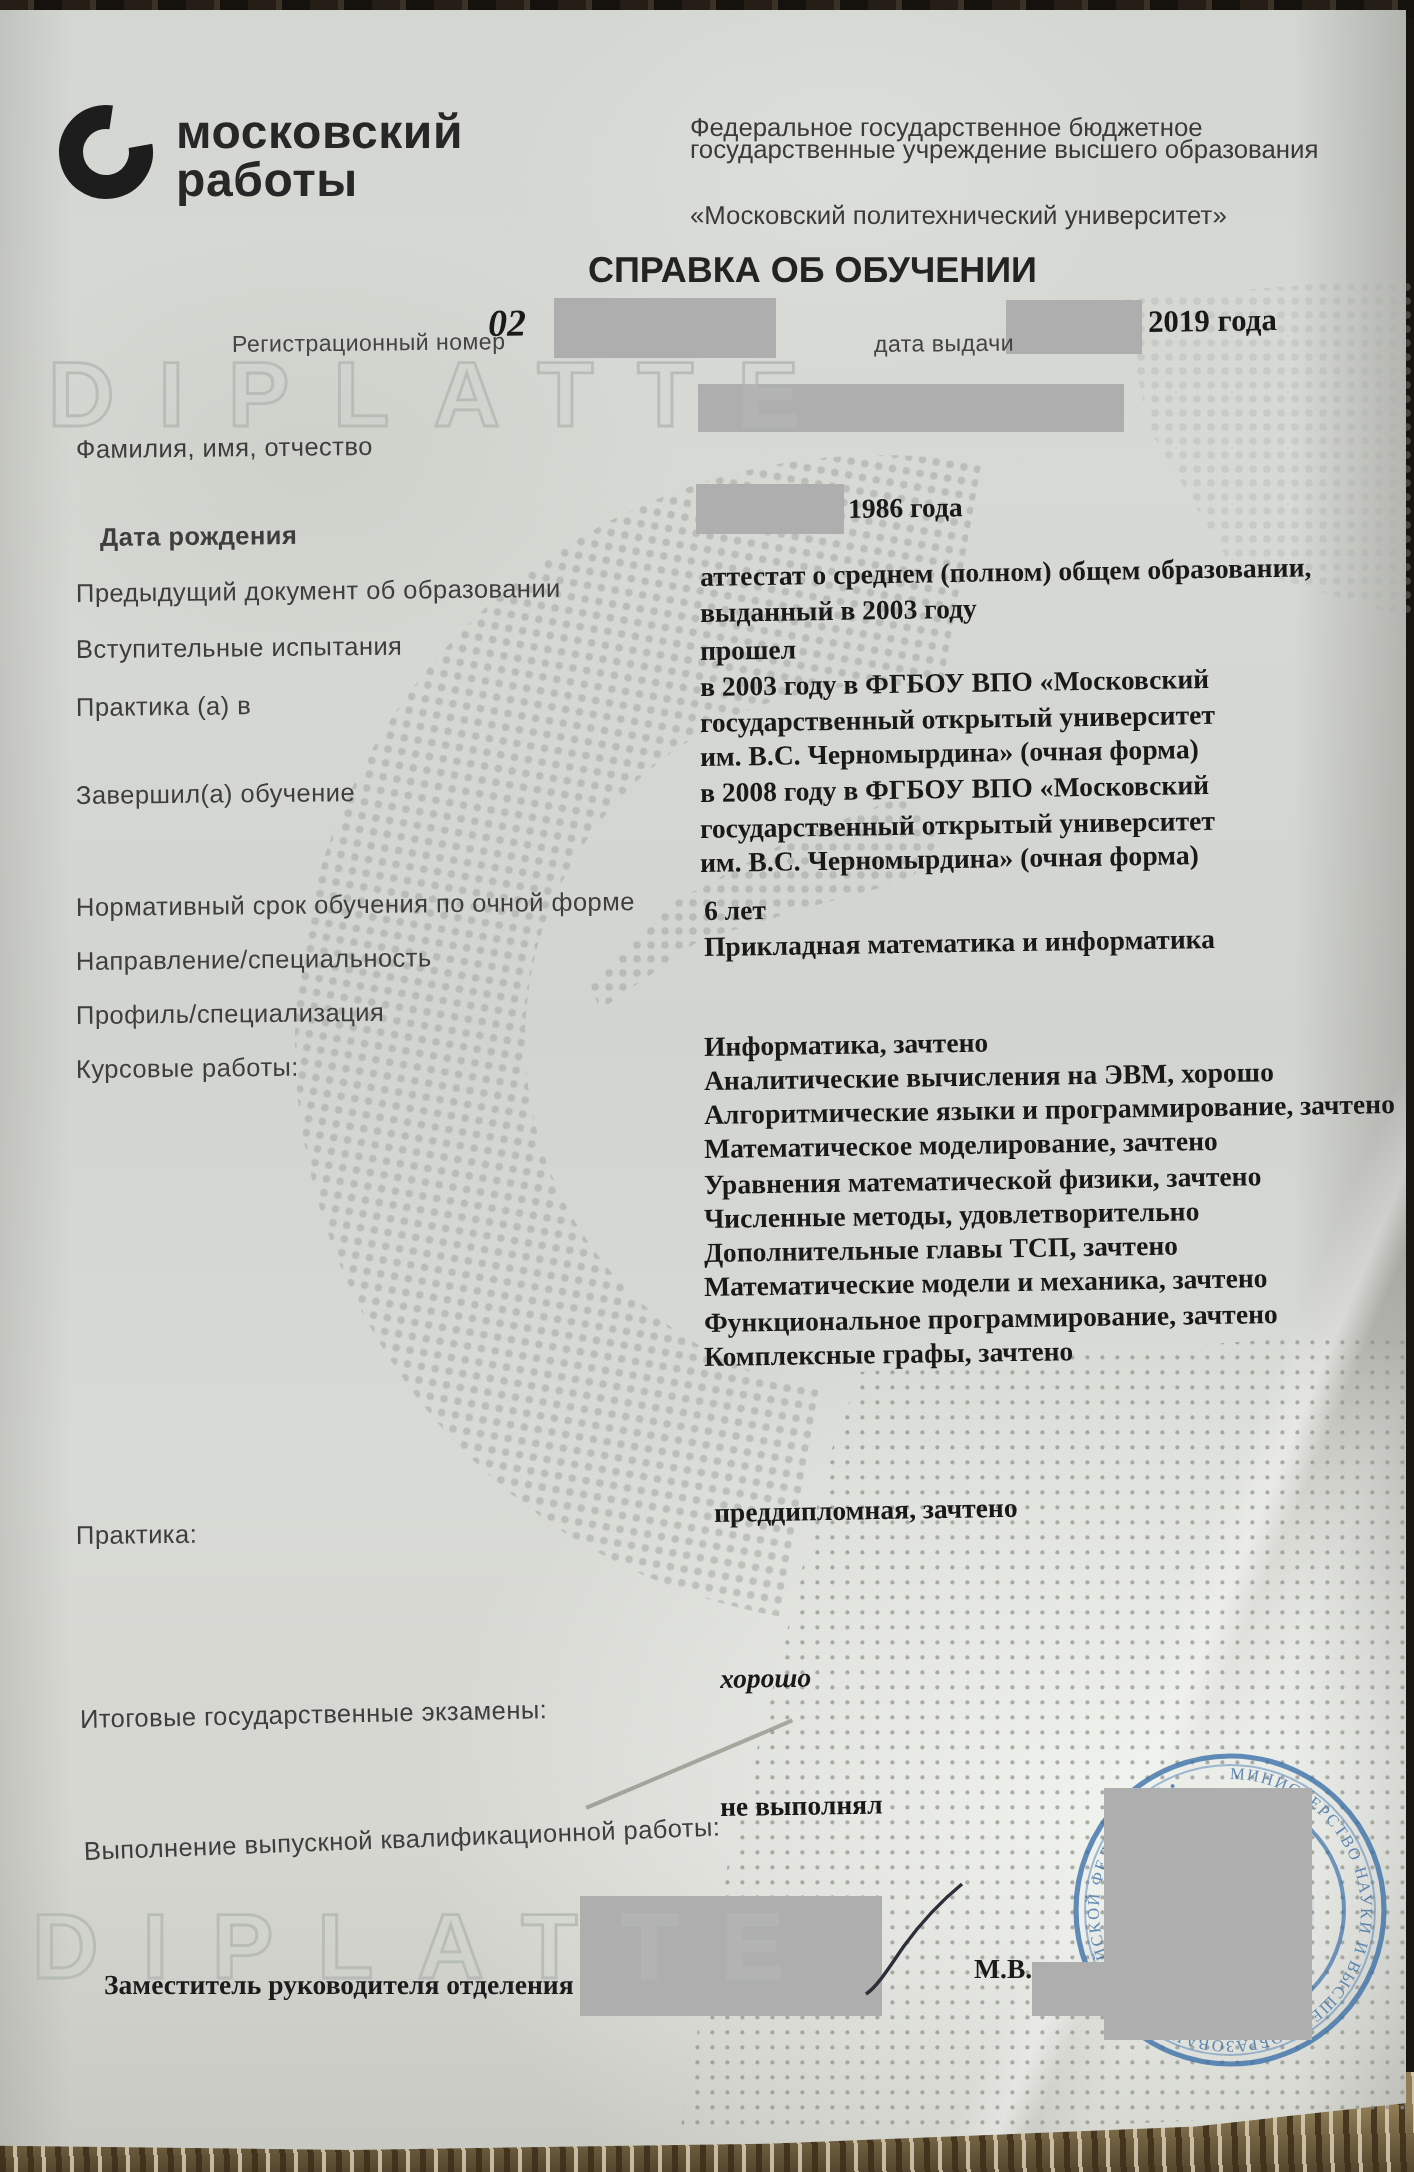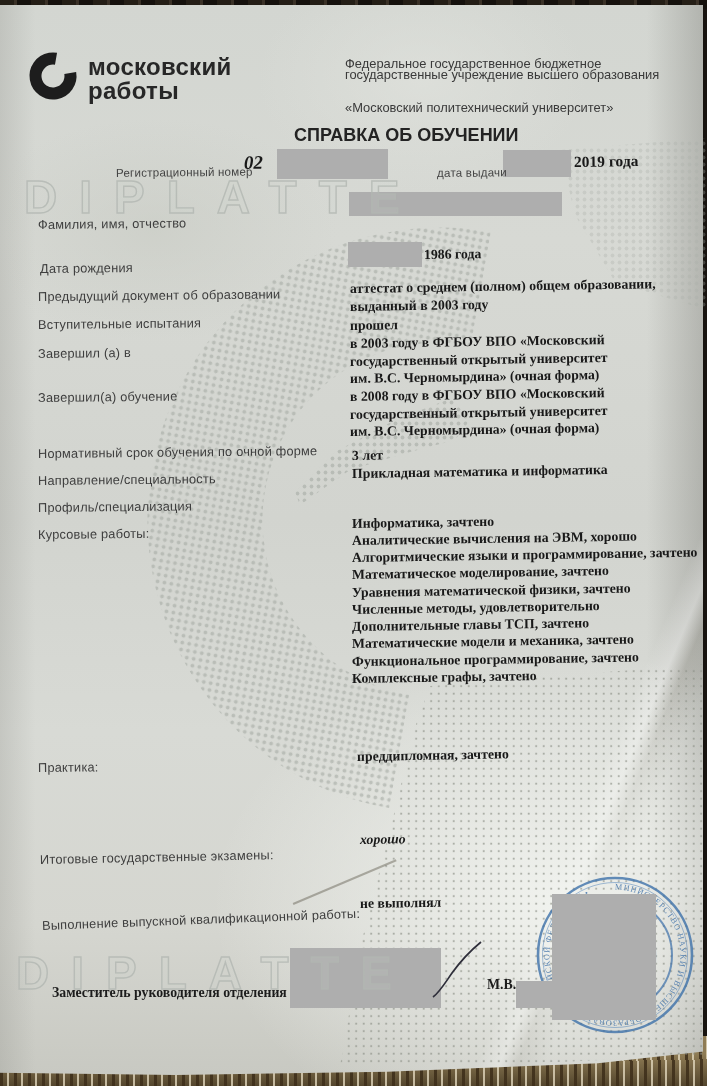--- a/index.html
+++ b/index.html
@@ -107,44 +107,44 @@
   <div class="inst" style="top:100px;">«Московский политехнический университет»</div>
 
   <div class="doc-title">СПРАВКА ОБ ОБУЧЕНИИ</div>
 
   <div class="label regline" style="left:116px;top:166px;">Регистрационный номер</div>
   <div class="value" style="left:244px;top:152px;font-size:19px;font-style:italic;">02</div>
   <div class="label regline" style="left:437px;top:166px;text-align:right;">дата выдачи</div>
   <div class="value" style="left:574px;top:153px;font-size:15.5px;">2019 года</div>
 
   <div class="label" style="left:38px;top:217px;">Фамилия, имя, отчество</div>
-  <div class="label" style="left:40px;top:261px;">Дата рождения</div>
+  <div class="label" style="left:50px;top:261px;font-weight:bold;">Дата рождения</div>
   <div class="label" style="left:38px;top:289px;">Предыдущий документ об образовании</div>
   <div class="label" style="left:38px;top:317px;">Вступительные испытания</div>
-  <div class="label" style="left:38px;top:346px;">Завершил (а) в</div>
+  <div class="label" style="left:38px;top:346px;">Практика (а) в</div>
   <div class="label" style="left:38px;top:390px;">Завершил(а) обучение</div>
   <div class="label" style="left:38px;top:446px;">Нормативный срок обучения по очной форме</div>
   <div class="label" style="left:38px;top:473px;">Направление/специальность</div>
   <div class="label" style="left:38px;top:500px;">Профиль/специализация</div>
   <div class="label" style="left:38px;top:527px;">Курсовые работы:</div>
   <div class="label" style="left:38px;top:760px;">Практика:</div>
   <div class="label" style="left:40px;top:852px;transform:rotate(-1.2deg);">Итоговые государственные экзамены:</div>
   <div class="label" style="left:42px;top:918px;transform:rotate(-2.2deg);">Выполнение выпускной квалификационной работы:</div>
 
   <div class="value" style="left:424px;top:247px;">1986 года</div>
   <div class="value" style="left:350px;top:281px;">аттестат о среднем (полном) общем образовании,</div>
   <div class="value" style="left:350px;top:299px;">выданный в 2003 году</div>
   <div class="value" style="left:350px;top:318px;">прошел</div>
   <div class="value" style="left:350px;top:336px;">в 2003 году в ФГБОУ ВПО «Московский</div>
   <div class="value" style="left:350px;top:354px;">государственный открытый университет</div>
   <div class="value" style="left:350px;top:371px;">им. В.С. Черномырдина» (очная форма)</div>
   <div class="value" style="left:350px;top:389px;">в 2008 году в ФГБОУ ВПО «Московский</div>
   <div class="value" style="left:350px;top:407px;">государственный открытый университет</div>
   <div class="value" style="left:350px;top:424px;">им. В.С. Черномырдина» (очная форма)</div>
-  <div class="value" style="left:352px;top:448px;">3 лет</div>
+  <div class="value" style="left:352px;top:448px;">6 лет</div>
   <div class="value" style="left:352px;top:466px;">Прикладная математика и информатика</div>
 
   <div class="value" style="left:352px;top:516px;">Информатика, зачтено</div>
   <div class="value" style="left:352px;top:533px;">Аналитические вычисления на ЭВМ, хорошо</div>
   <div class="value" style="left:352px;top:550px;">Алгоритмические языки и программирование, зачтено</div>
   <div class="value" style="left:352px;top:567px;">Математическое моделирование, зачтено</div>
   <div class="value" style="left:352px;top:585px;">Уравнения математической физики, зачтено</div>
   <div class="value" style="left:352px;top:602px;">Численные методы, удовлетворительно</div>
   <div class="value" style="left:352px;top:619px;">Дополнительные главы ТСП, зачтено</div>
   <div class="value" style="left:352px;top:636px;">Математические модели и механика, зачтено</div>

